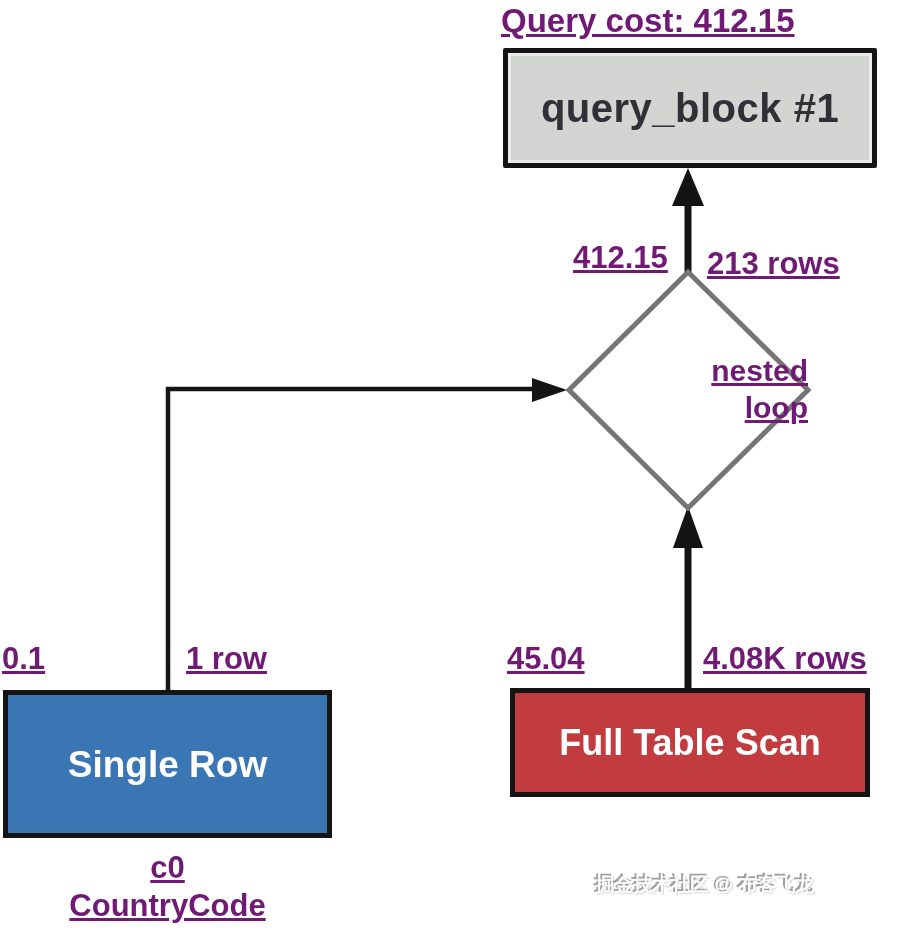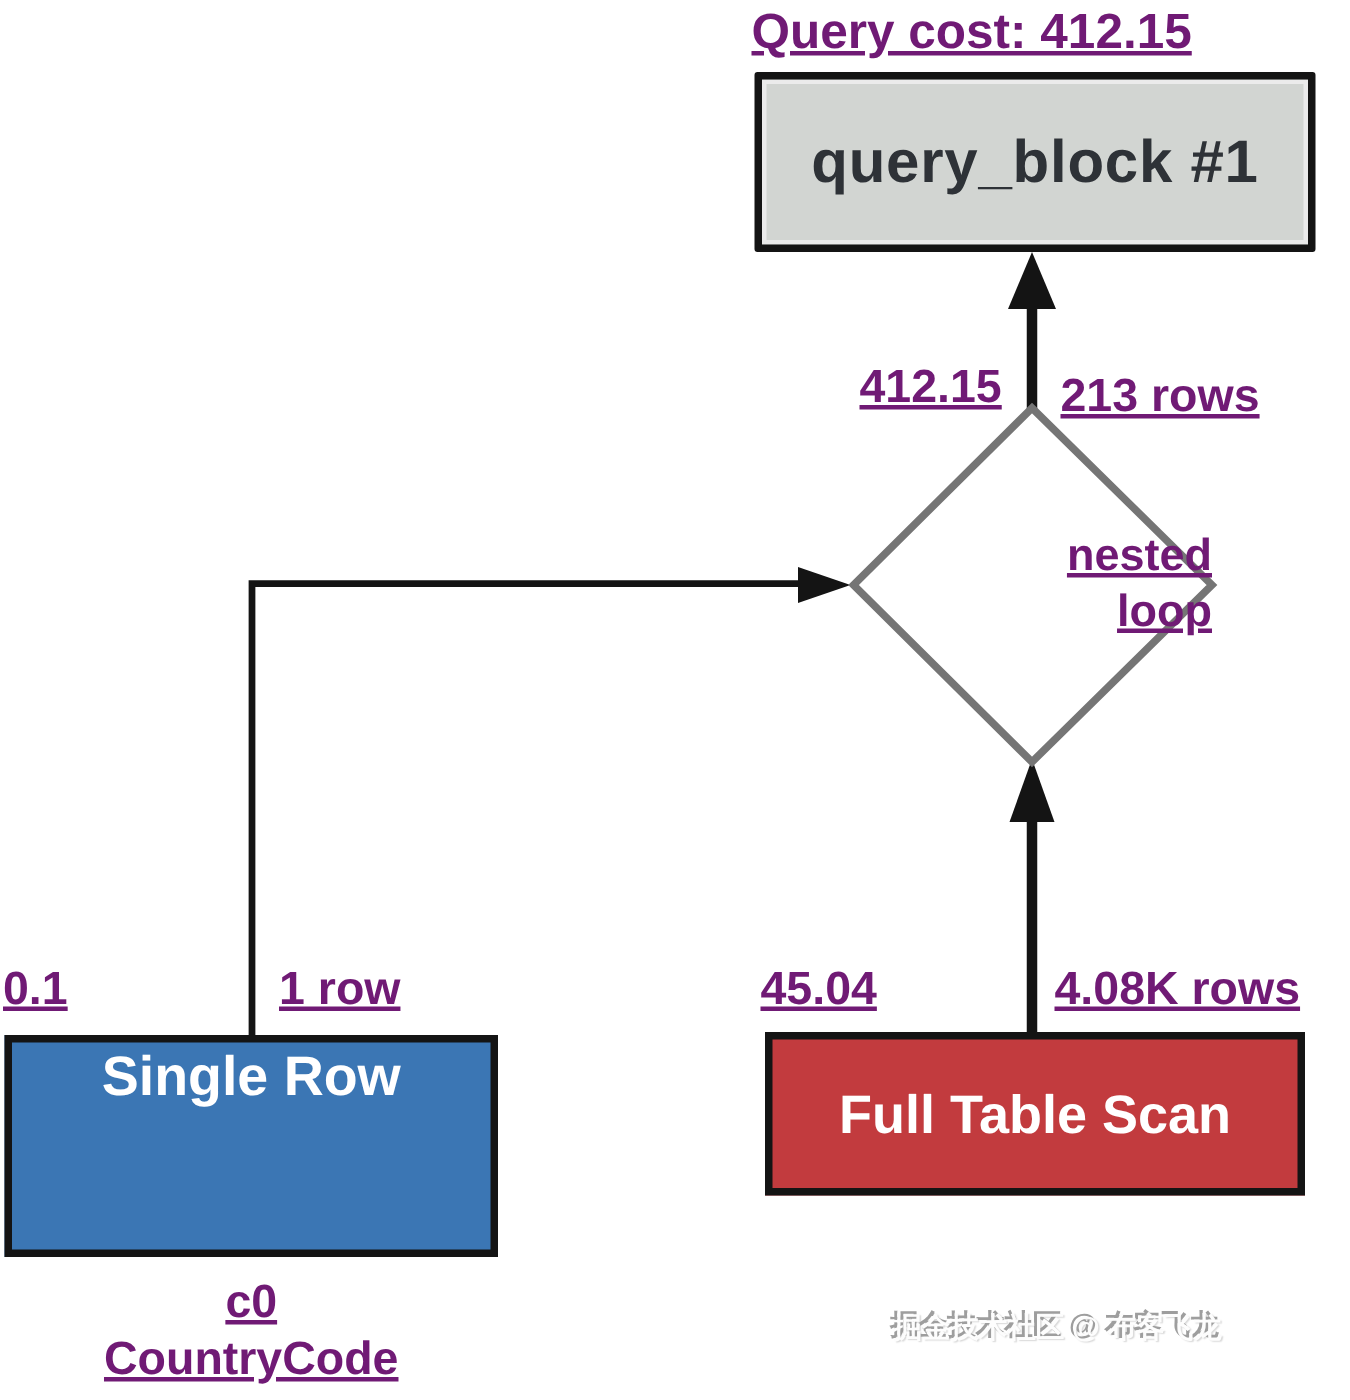--- a/index.html
+++ b/index.html
@@ -30,21 +30,21 @@
     box-shadow: inset 0 0 0 3px #ebebeb;
     display: flex; align-items: center; justify-content: center;
     font-size: 40px; font-weight: bold; color: #2e3237;
     letter-spacing: 0.5px;
   }
   .singlerow {
     left: 3px; top: 690px;
     width: 329px; height: 148px;
     background: #3b76b4;
     border: 5px solid #141414;
-    display: flex; flex-direction: column; align-items: center; justify-content: flex-start;
+    display: flex; flex-direction: column; align-items: center; justify-content: center;
     font-size: 37px; font-weight: bold; color: #ffffff;
     line-height: 45px; text-align: center;
   }
   .fullscan {
     left: 510px; top: 688px;
     width: 360px; height: 109px;
     background: #c23b3e;
     border: 5px solid #141414;
     display: flex; align-items: center; justify-content: center;
     font-size: 36px; font-weight: bold; color: #ffffff;

